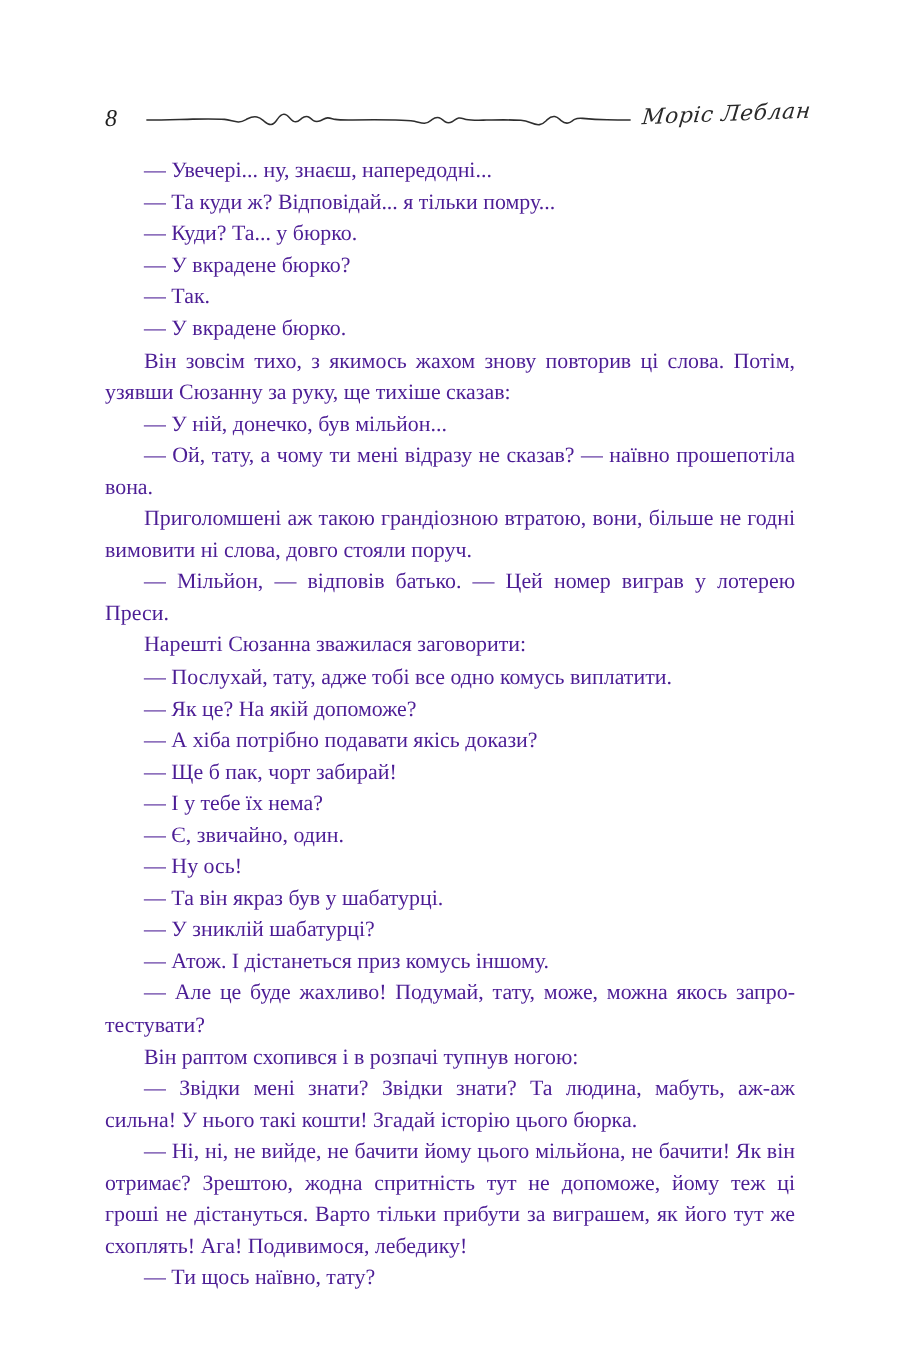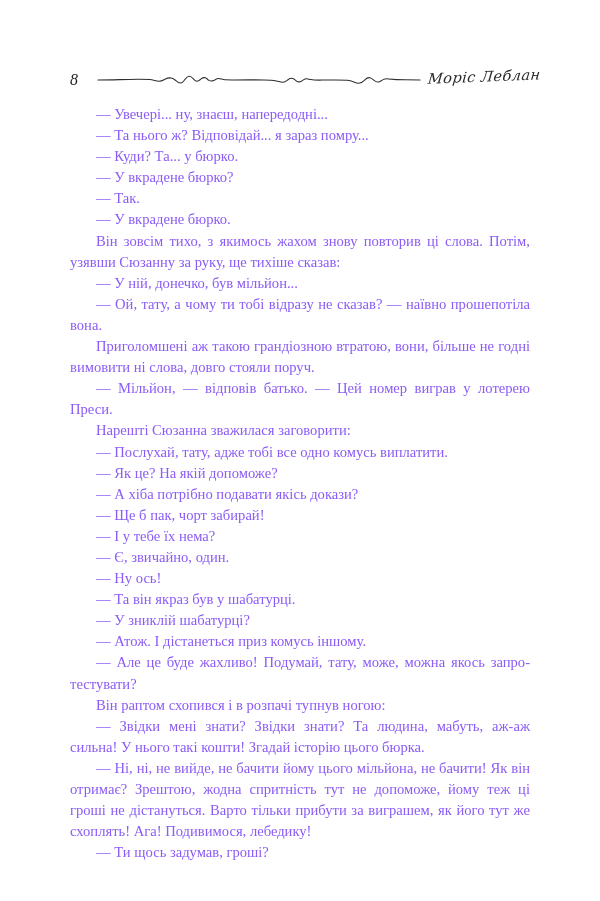--- a/index.html
+++ b/index.html
@@ -81,21 +81,21 @@
   }
 
   .para {
     margin: 0;
     font-size: 14.6px;
     line-height: 21.1px;
     text-align: justify;
     text-justify: inter-word;
     hyphens: manual;
     -webkit-hyphens: manual;
-    color: #8b5cf6;
+    color: #4c1d95;
     text-indent: 0;
   }
   
   .para.narrative {
     text-indent: 26px;
   }
   
   .para.dialogue {
     text-indent: 26px;
     text-align: left;
@@ -136,41 +136,41 @@
                  C296.8,14.65 297.8,13.4 299.4,12.6 C301,11.8 302.6,11.7 305,11.9
                  C309,12.25 315,12.7 322,12.85 C328,12.98 334,13 338,13" fill="none" stroke="#2e2e2e" stroke-width="1.05" stroke-linecap="round"></path>
       </svg>
     </div>
 
     <div class="byline">Моріс Леблан</div>
   </div>
 
   <div class="textblock">
     <p class="para dialogue">— Увечері... ну, знаєш, напередодні...</p>
-    <p class="para dialogue">— Та нього ж? Відповідай... я зараз помру...</p>
+    <p class="para dialogue">— Та куди ж? Відповідай... я тільки помру...</p>
     <p class="para dialogue">— Куди? Та... у бюрко.</p>
     <p class="para dialogue">— У вкрадене бюрко?</p>
     <p class="para dialogue">— Так.</p>
     <p class="para dialogue">— У вкрадене бюрко.</p>
     <p class="para narrative">Він зовсім тихо, з якимось жахом знову повторив ці слова. Потім, узявши Сюзанну за руку, ще тихіше сказав:</p>
     <p class="para dialogue">— У ній, донечко, був мільйон...</p>
-    <p class="para dialogue wrap">— Ой, тату, а чому ти тобі відразу не сказав? — наївно прошепотіла вона.</p>
+    <p class="para dialogue wrap">— Ой, тату, а чому ти мені відразу не сказав? — наївно прошепотіла вона.</p>
     <p class="para narrative">Приголомшені аж такою грандіозною втратою, вони, більше не годні вимовити ні слова, довго стояли поруч.</p>
     <p class="para dialogue wrap">— Мільйон, — відповів батько. — Цей номер виграв у лотерею Преси.</p>
     <p class="para narrative">Нарешті Сюзанна зважилася заговорити:</p>
     <p class="para dialogue">— Послухай, тату, адже тобі все одно комусь виплатити.</p>
     <p class="para dialogue">— Як це? На якій допоможе?</p>
     <p class="para dialogue">— А хіба потрібно подавати якісь докази?</p>
     <p class="para dialogue">— Ще б пак, чорт забирай!</p>
     <p class="para dialogue">— І у тебе їх нема?</p>
     <p class="para dialogue">— Є, звичайно, один.</p>
     <p class="para dialogue">— Ну ось!</p>
     <p class="para dialogue">— Та він якраз був у шабатурці.</p>
     <p class="para dialogue">— У зниклій шабатурці?</p>
     <p class="para dialogue">— Атож. І дістанеться приз комусь іншому.</p>
     <p class="para dialogue wrap">— Але це буде жахливо! Подумай, тату, може, можна якось запро-тестувати?</p>
     <p class="para narrative">Він раптом схопився і в розпачі тупнув ногою:</p>
     <p class="para dialogue wrap">— Звідки мені знати? Звідки знати? Та людина, мабуть, аж-аж сильна! У нього такі кошти! Згадай історію цього бюрка.</p>
     <p class="para dialogue wrap">— Ні, ні, не вийде, не бачити йому цього мільйона, не бачити! Як він отримає? Зрештою, жодна спритність тут не допоможе, йому теж ці гроші не дістануться. Варто тільки прибути за виграшем, як його тут же схоплять! Ага! Подивимося, лебедику!</p>
-    <p class="para dialogue">— Ти щось задумав, гроші?</p>
+    <p class="para dialogue">— Ти щось наївно, тату?</p>
   </div>
 
 </div>
 
 </body></html>

